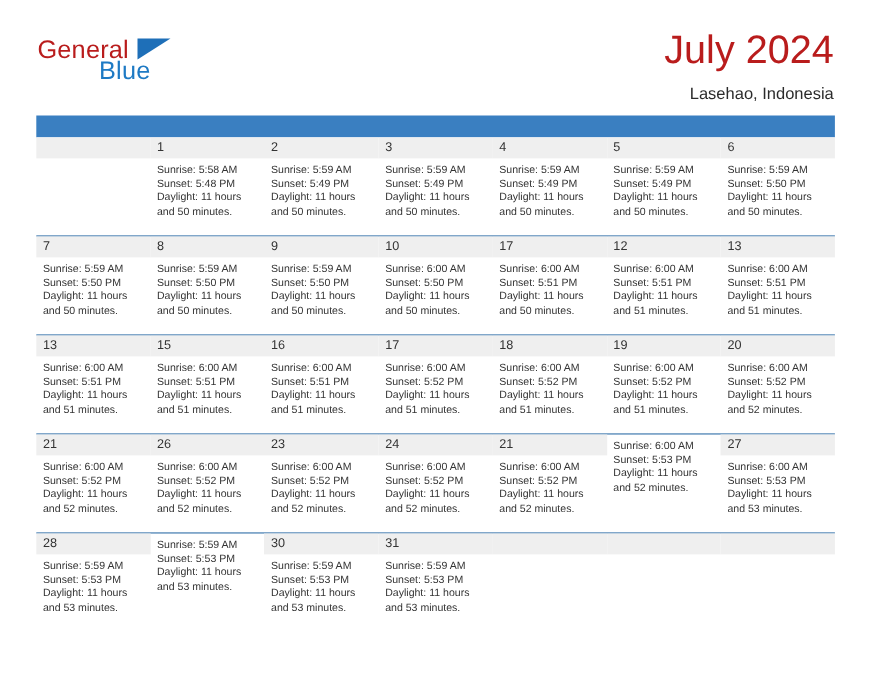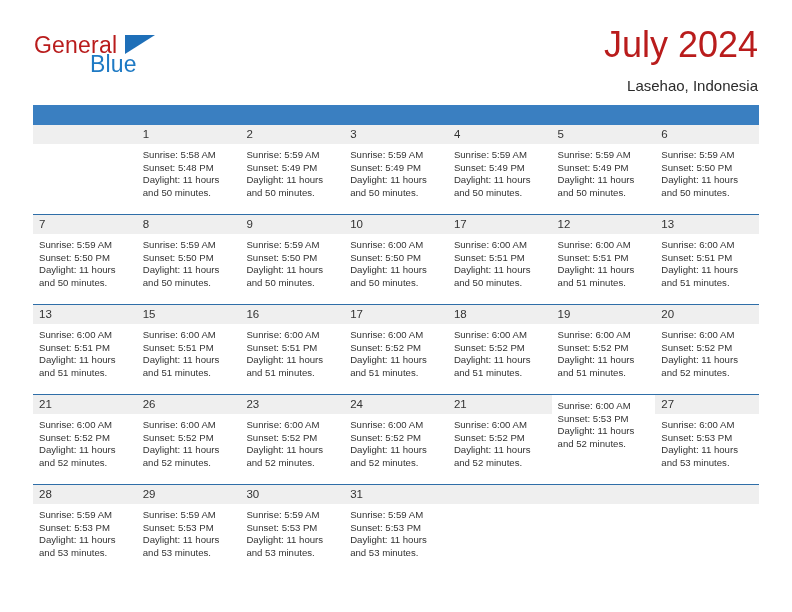--- a/index.html
+++ b/index.html
@@ -435,21 +435,20 @@
           <div class="day-cell">
             <div class="day-number-band">28</div>
             <div class="day-info">
               <div>Sunrise: 5:59 AM</div>
               <div>Sunset: 5:53 PM</div>
               <div>Daylight: 11 hours</div>
               <div class="daylight-line2">and 53 minutes.</div>
             </div>
           </div>
           <div class="day-cell">
-            <div class="day-number-band">29</div>
             <div class="day-info">
               <div>Sunrise: 5:59 AM</div>
               <div>Sunset: 5:53 PM</div>
               <div>Daylight: 11 hours</div>
               <div class="daylight-line2">and 53 minutes.</div>
             </div>
           </div>
           <div class="day-cell">
             <div class="day-number-band">30</div>
             <div class="day-info">

